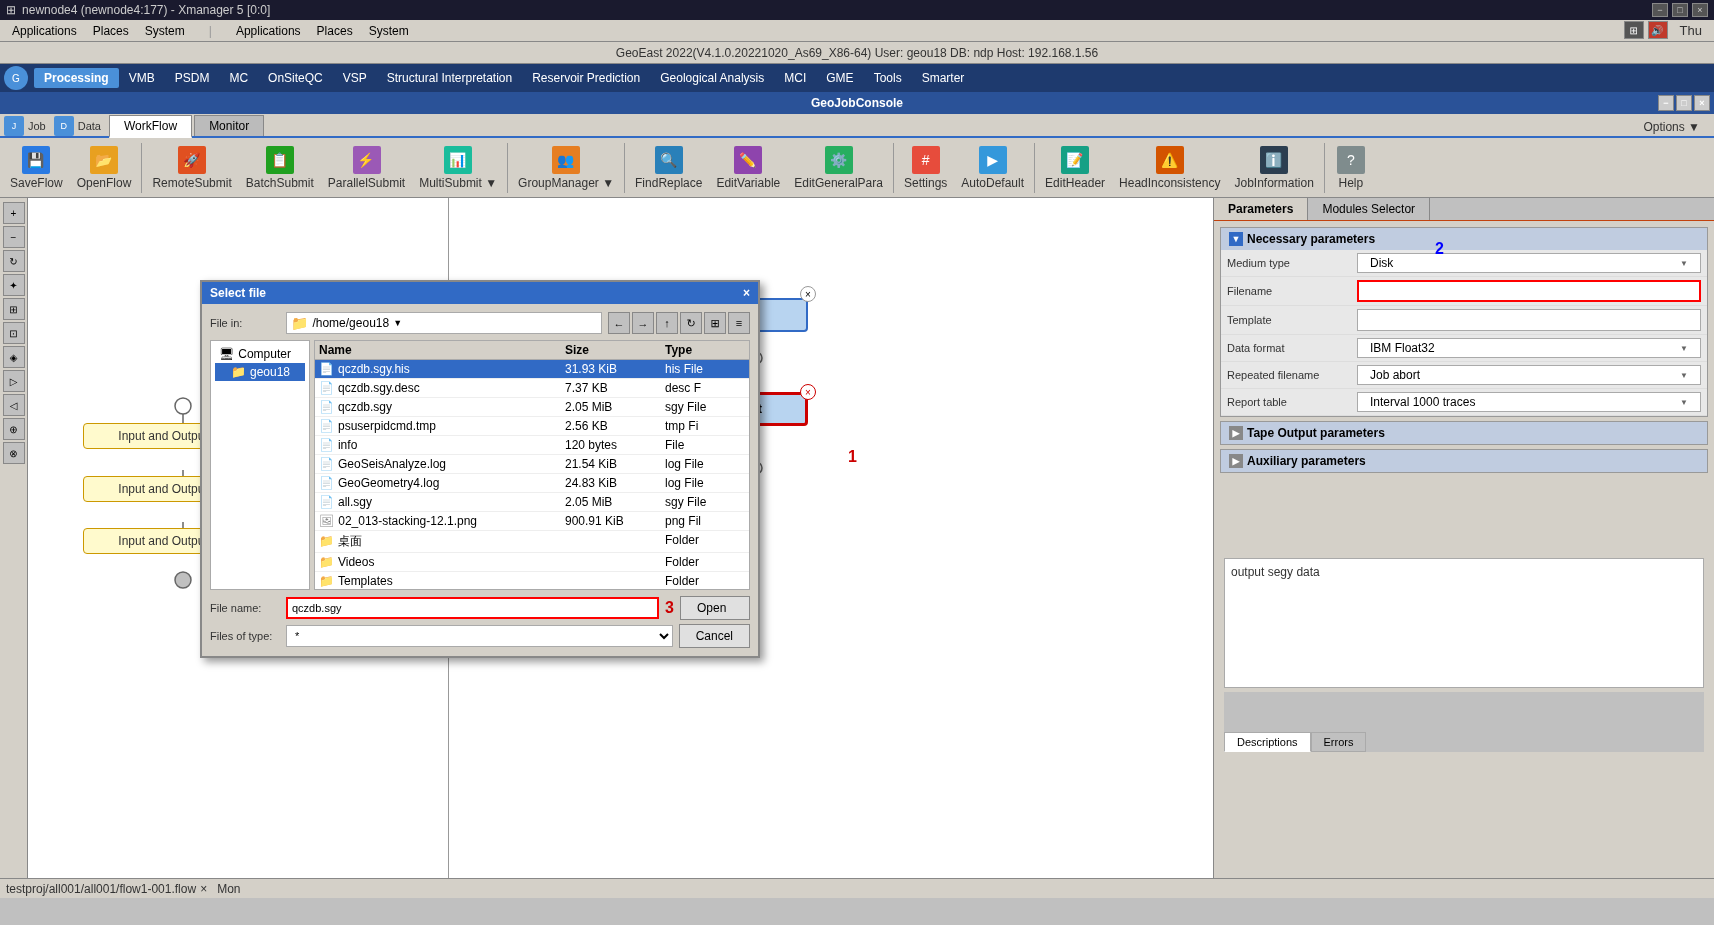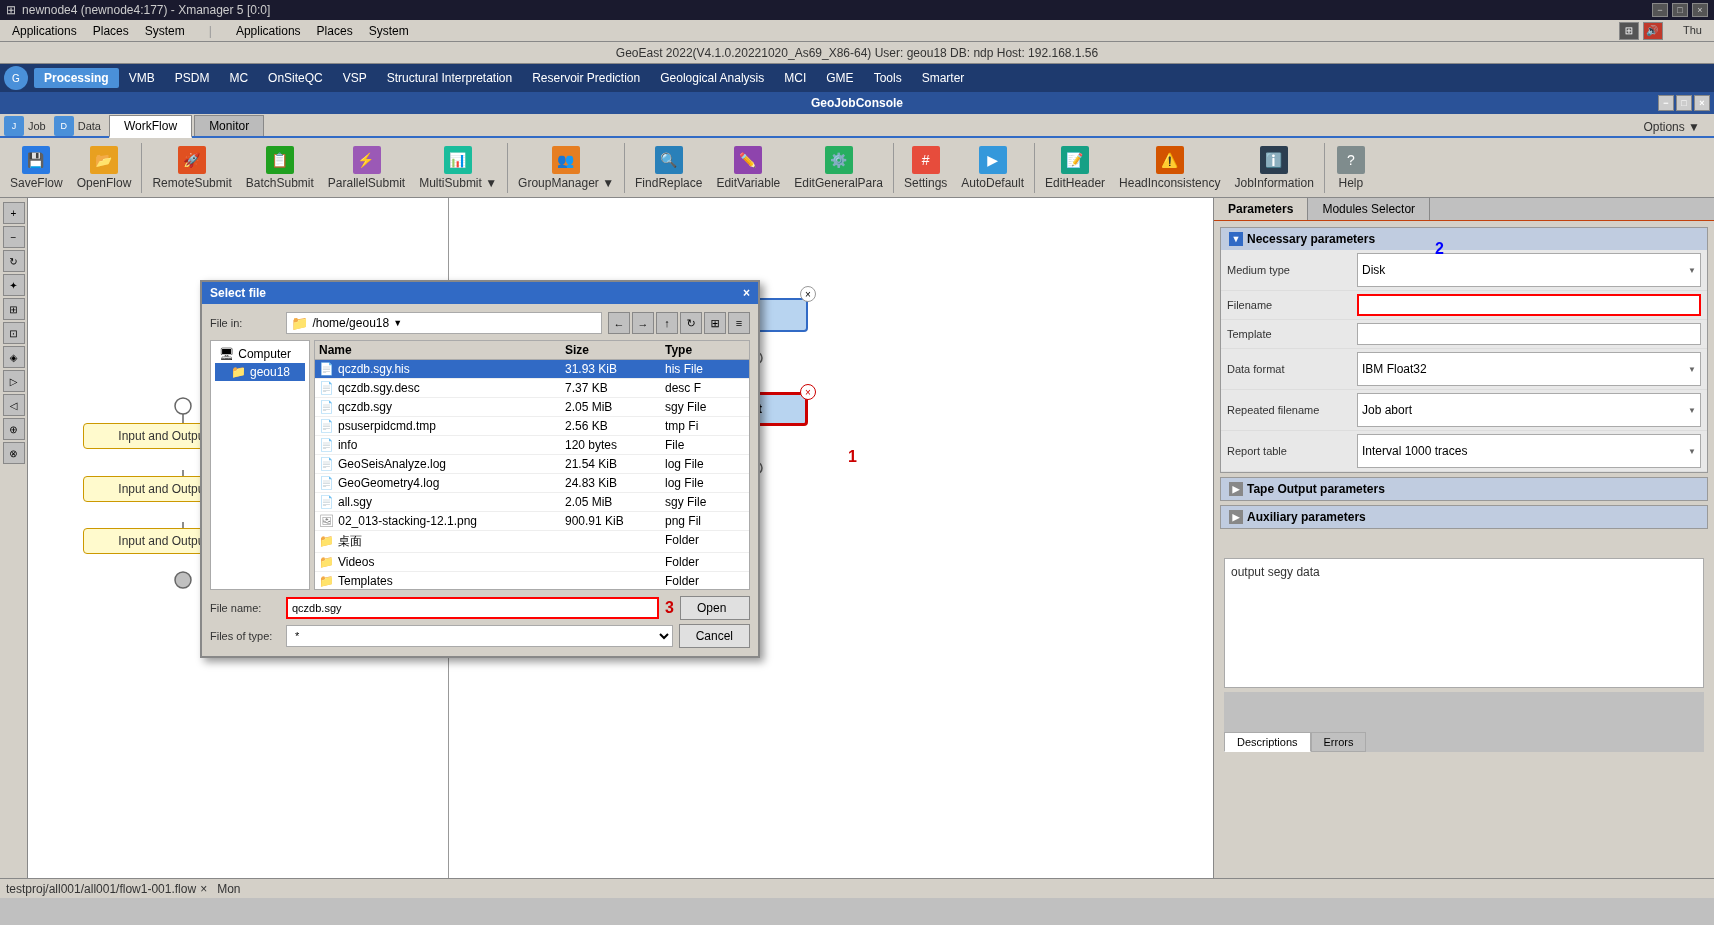--- a/index.html
+++ b/index.html
@@ -59,21 +59,21 @@
     .right-tab.active { background: #d4d0c8; font-weight: bold; }
 
     
     .params-panel { padding: 6px; flex: 1; }
     .params-section { background: #e8e8e8; border: 1px solid #999; margin-bottom: 4px; }
     .params-section-header { background: #c0cce0; padding: 4px 8px; display: flex; align-items: center; gap: 4px; cursor: pointer; font-weight: bold; font-size: 12px; }
     .params-row { display: flex; align-items: center; padding: 3px 6px; border-bottom: 1px solid #ddd; }
     .params-label { width: 130px; font-size: 11px; color: #333; flex-shrink: 0; }
     .params-value { flex: 1; background: white; border: 1px solid #aaa; padding: 2px 4px; font-size: 11px; height: 22px; display: flex; align-items: center; }
     .params-value.red-border { border: 2px solid red; }
-    .params-select { flex: 1; background: white; border: 1px solid #aaa; padding: 2px 4px; font-size: 11px; height: 34px; display: flex; align-items: center; justify-content: space-between; cursor: pointer; }
+    .params-select { flex: 1; background: white; border: 1px solid #aaa; padding: 2px 12px; font-size: 11px; height: 20px; display: flex; align-items: center; justify-content: space-between; cursor: pointer; }
     .params-select::after { content: '▼'; font-size: 8px; color: #666; }
     .section-toggle { width: 14px; height: 14px; background: #316ac5; color: white; display: flex; align-items: center; justify-content: center; font-size: 9px; cursor: pointer; }
 
     
     .desc-area { height: 130px; background: white; border: 1px solid #aaa; margin: 4px 6px; padding: 6px; font-size: 11px; color: #333; overflow-y: auto; }
     .desc-tabs { display: flex; background: #c0c0c0; margin: 0 6px 2px 6px; }
     .desc-tab { padding: 3px 12px; cursor: pointer; border: 1px solid #aaa; font-size: 11px; margin-top: 40px; }
     .desc-tab.active { background: white; border-bottom: 1px solid white; }
 
     
@@ -139,21 +139,21 @@
   <span>Applications</span>
   <span>Places</span>
   <span>System</span>
   <span style="margin: 0 8px; color:#999;">|</span>
   <span>Applications</span>
   <span>Places</span>
   <span>System</span>
   <div style="margin-left: auto; display: flex; gap: 4px;">
     <div style="width:20px;height:18px;background:#555;border:1px solid #888;display:flex;align-items:center;justify-content:center;font-size:10px;color:white;">⊞</div>
     <div style="width:20px;height:18px;background:#c0392b;border:1px solid #888;display:flex;align-items:center;justify-content:center;font-size:10px;color:white;">🔊</div>
-    <span style="font-size:11px;color:#333;margin-left:8px;">Thu</span>
+    <span style="font-size:13px;color:#333;">Thu</span>
   </div>
 </div>
 
 <div class="status-bar">
   <span>GeoEast 2022(V4.1.0.20221020_As69_X86-64)  User: geou18  DB: ndp  Host: 192.168.1.56</span>
 </div>
 
 <div class="app-menubar">
   <div style="display:flex;align-items:center;margin-right:6px;">
     <div style="width:24px;height:24px;background:#4a90d9;border-radius:50%;display:flex;align-items:center;justify-content:center;color:white;font-size:10px;">G</div>

